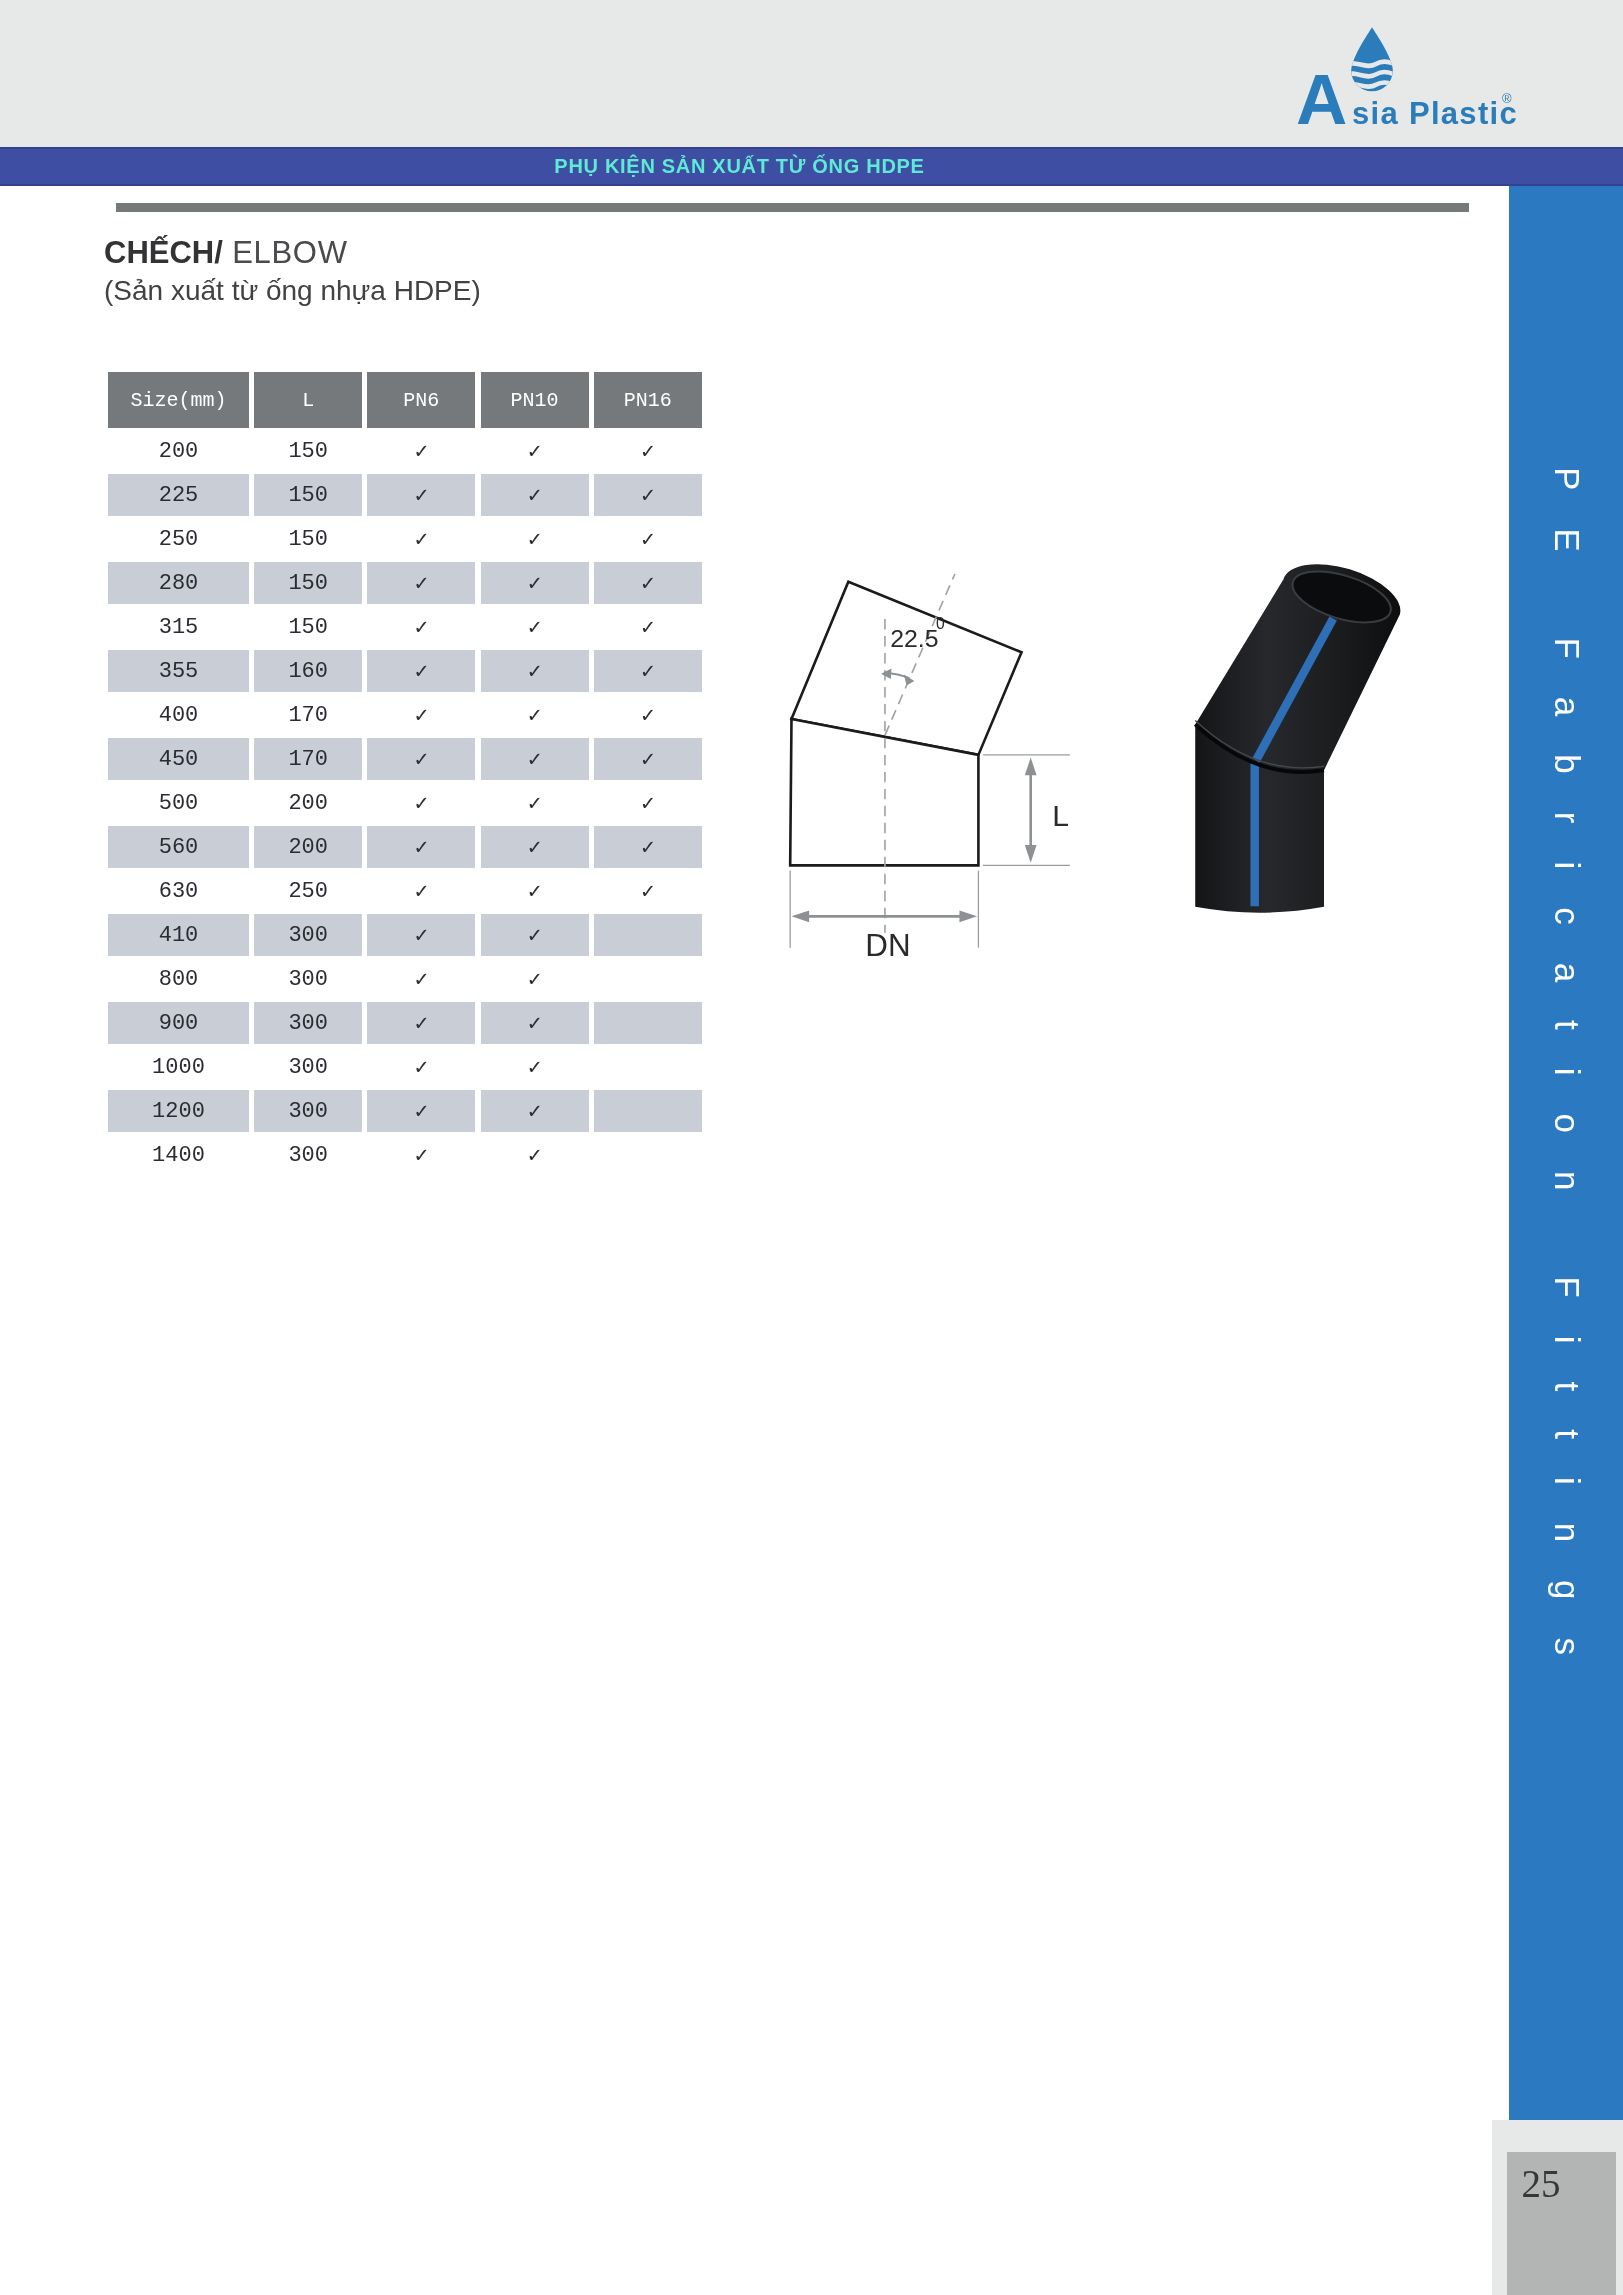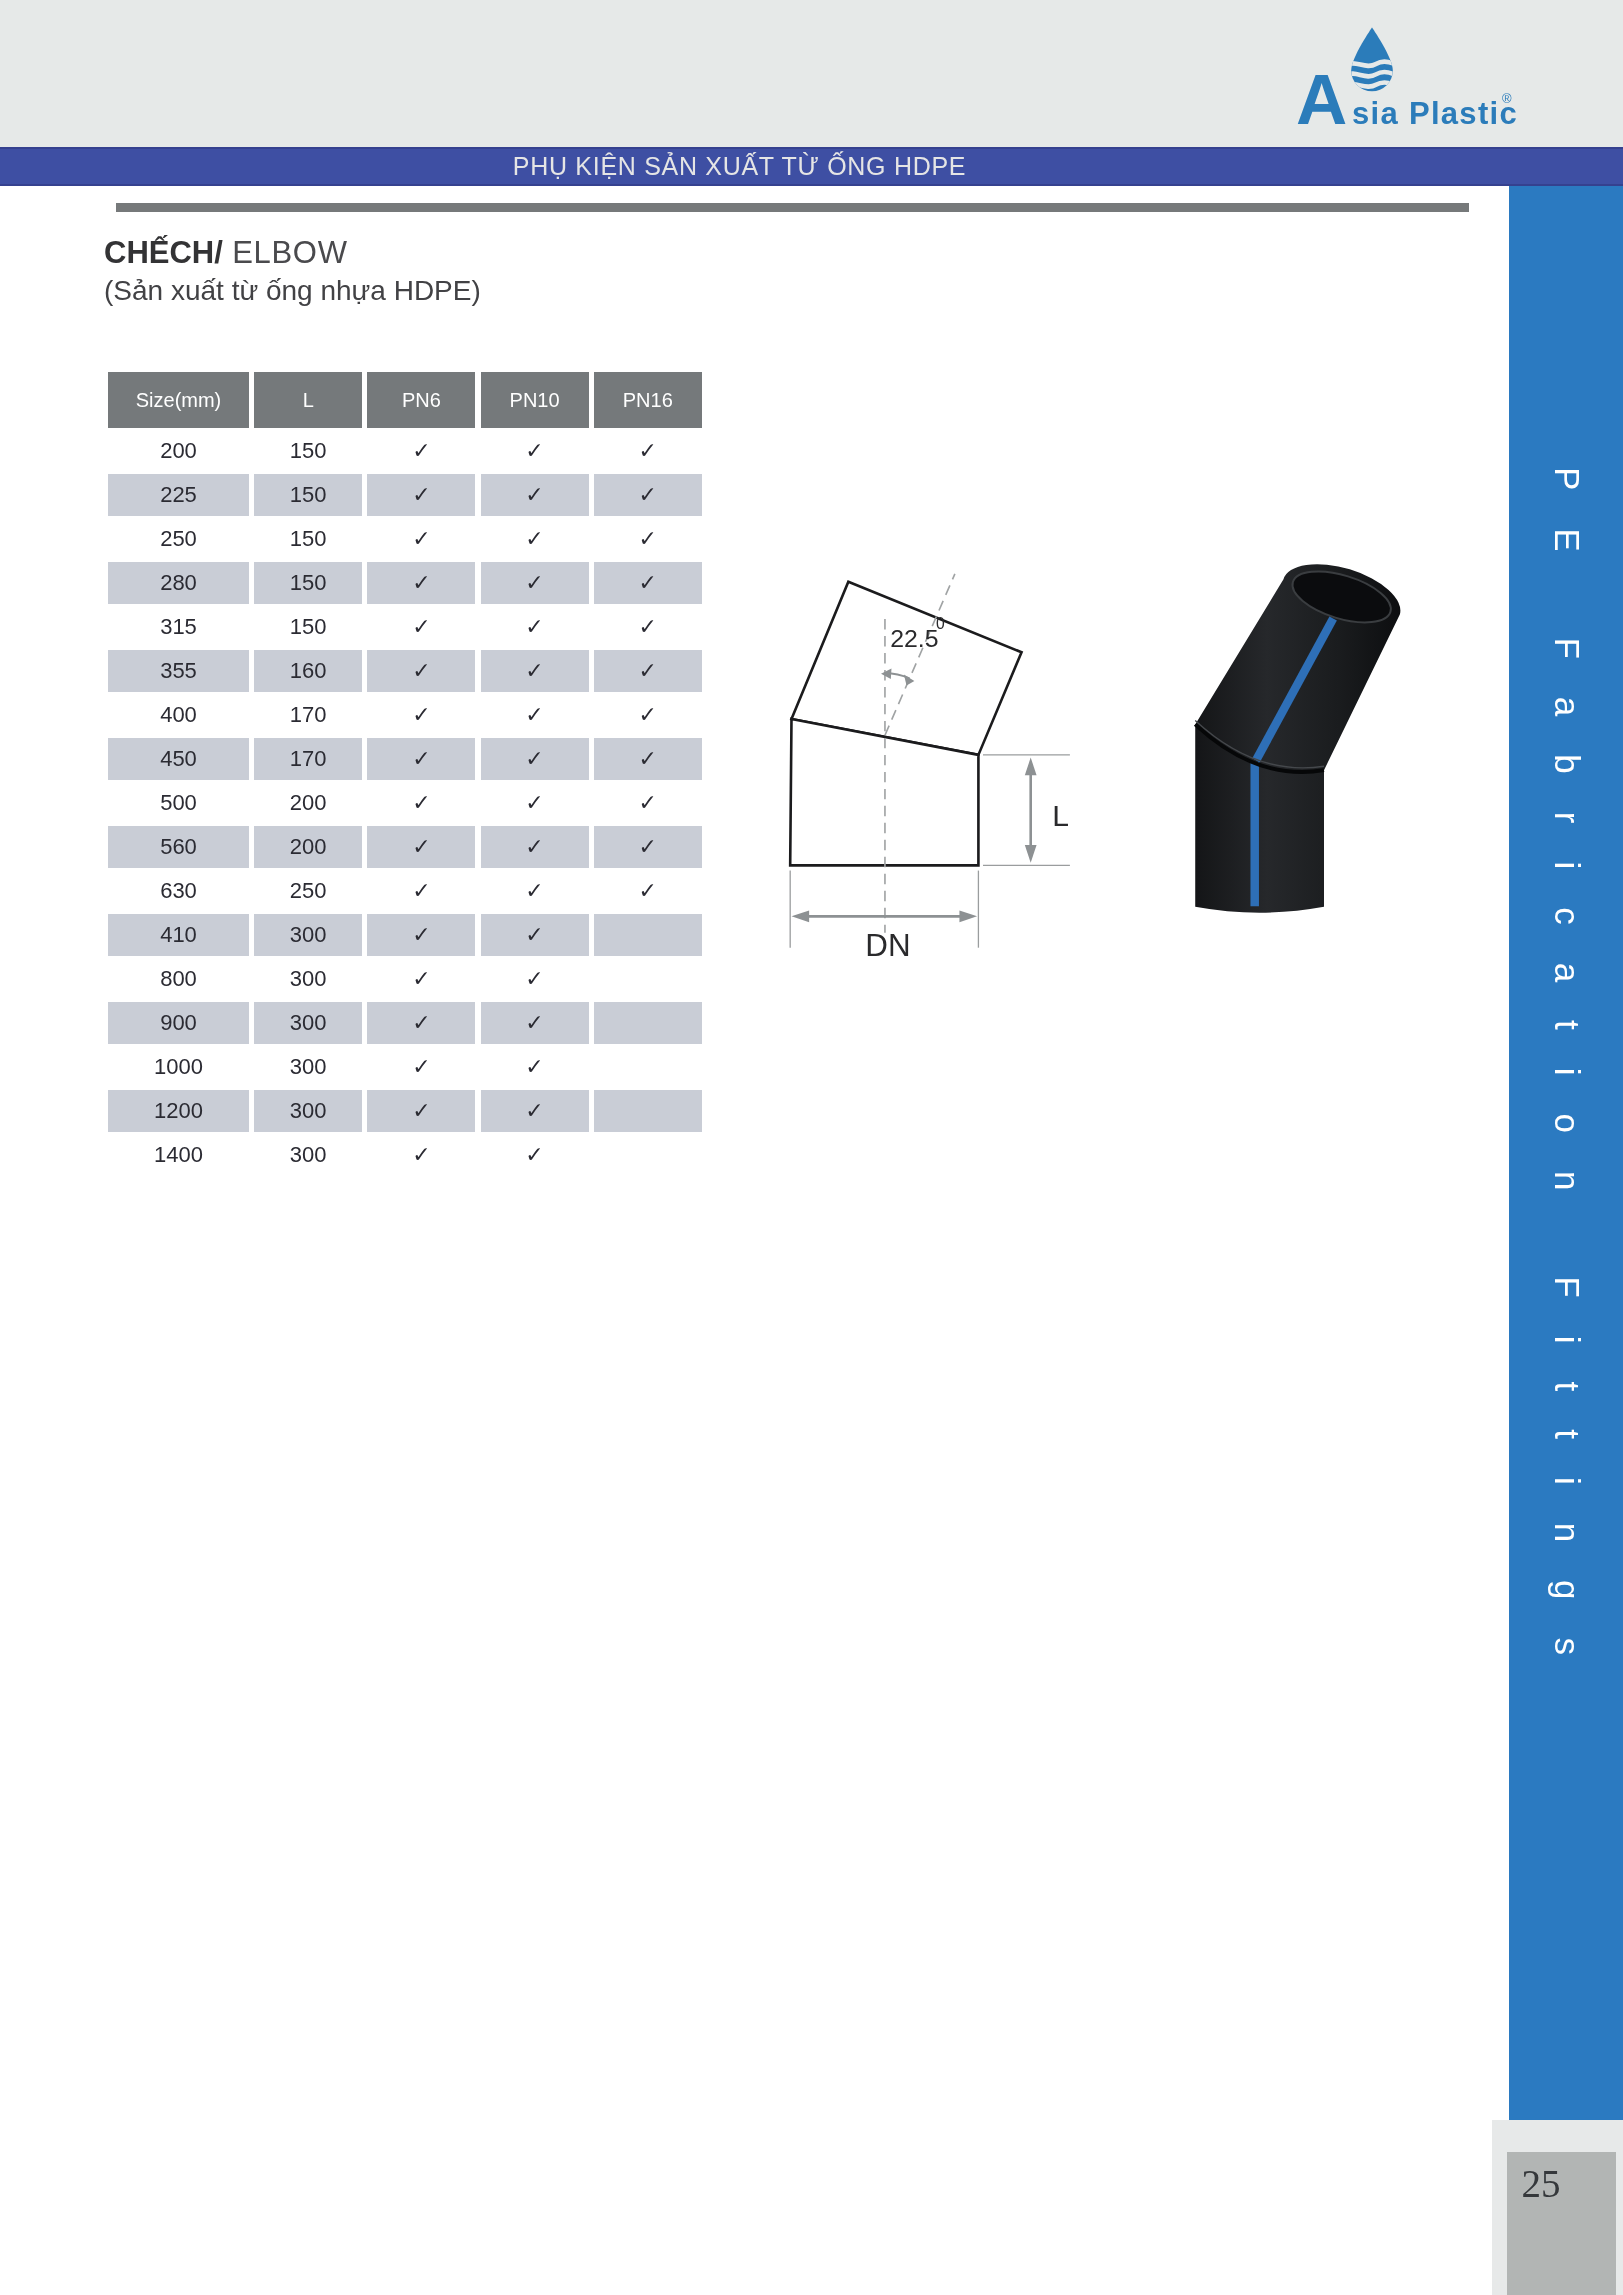--- a/index.html
+++ b/index.html
@@ -4,21 +4,21 @@
 <style>
   html,body{margin:0;padding:0;background:#ffffff;}
   .page{position:relative;width:1623px;height:2295px;background:#ffffff;overflow:hidden;
         font-family:"Liberation Sans","DejaVu Sans",sans-serif;}
 
   
   .top-band{position:absolute;left:0;top:0;width:1623px;height:147px;background:#e6e9e8;}
   .header-bar{position:absolute;left:0;top:147px;width:1623px;height:39px;background:#3e4fa3;
               border-top:2.6px solid #35418f;border-bottom:2.6px solid #35418f;box-sizing:border-box;
               display:flex;align-items:center;justify-content:center;}
-  .header-bar span{color:#e5e5e5;font-size:25px;letter-spacing:0.7px;padding-right:144px;}
+  .header-bar span{color:#5eead4;font-size:20px;letter-spacing:0.7px;padding-right:144px;font-weight:bold;}
   .divider{position:absolute;left:116px;top:203px;width:1353px;height:9.2px;background:#76797a;}
 
   
   .logo{position:absolute;left:1224px;top:19.6px;width:314px;height:118px;}
   .logo-a{position:absolute;left:72px;top:44px;font-size:71px;font-weight:bold;color:#2b7cba;line-height:1;}
   .logo-drop{position:absolute;left:122px;top:6.5px;}
   .logo-text{position:absolute;left:128px;top:76px;font-size:31px;font-weight:bold;color:#2b7cba;letter-spacing:1.3px;}
   .logo-reg{position:absolute;left:278px;top:71px;font-size:13px;color:#2b7cba;}
 
   
@@ -28,21 +28,21 @@
   .section-title .light{font-weight:normal;color:#4a4a4d;letter-spacing:0.7px;}
   .section-title .sub{font-size:28px;line-height:38px;color:#424245;}
 
   
   .specs{position:absolute;left:970px;top:357px;font-size:23px;line-height:33px;color:#2c2c2f;}
 
   
   .spec-table{position:absolute;left:108px;top:372px;display:grid;
               grid-template-columns:141px 108px 108px 108px 108px;
               grid-template-rows:56px;grid-auto-rows:42px;column-gap:5.2px;row-gap:2px;
-              font-family:Liberation Sans, sans-serif;}
+              font-family:Liberation Mono, monospace;}
   .spec-table .th{background:#75797b;color:#ffffff;font-size:20px;
                   display:flex;align-items:center;justify-content:center;}
   .spec-table .td{background:#ffffff;color:#2b2b33;font-size:22px;
                   display:flex;align-items:center;justify-content:center;}
   .spec-table .td.alt{background:#c9cdd6;}
 
   
   .drawing{position:absolute;left:766px;top:563px;}
   .drawing text{fill:#2a2a2c;font-family:"Liberation Sans","DejaVu Sans",sans-serif;}
   .photo{position:absolute;left:1171px;top:561px;}

